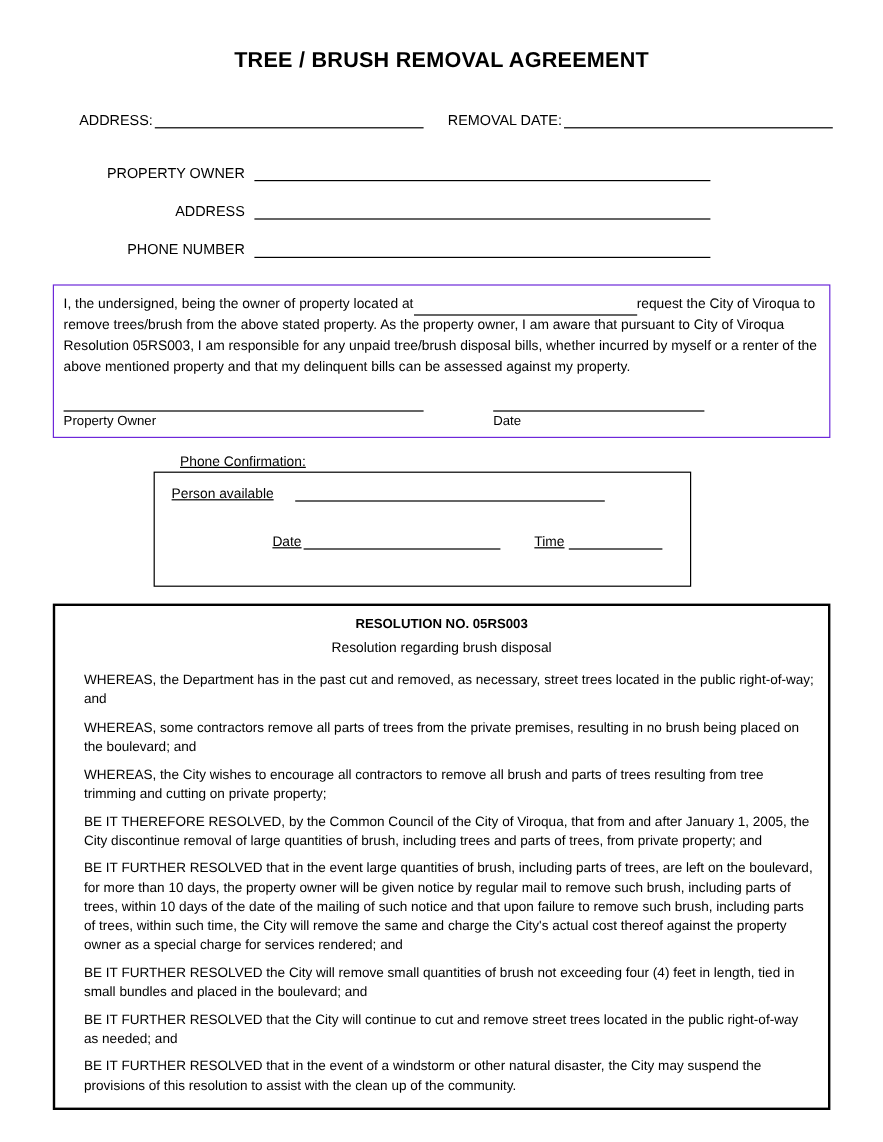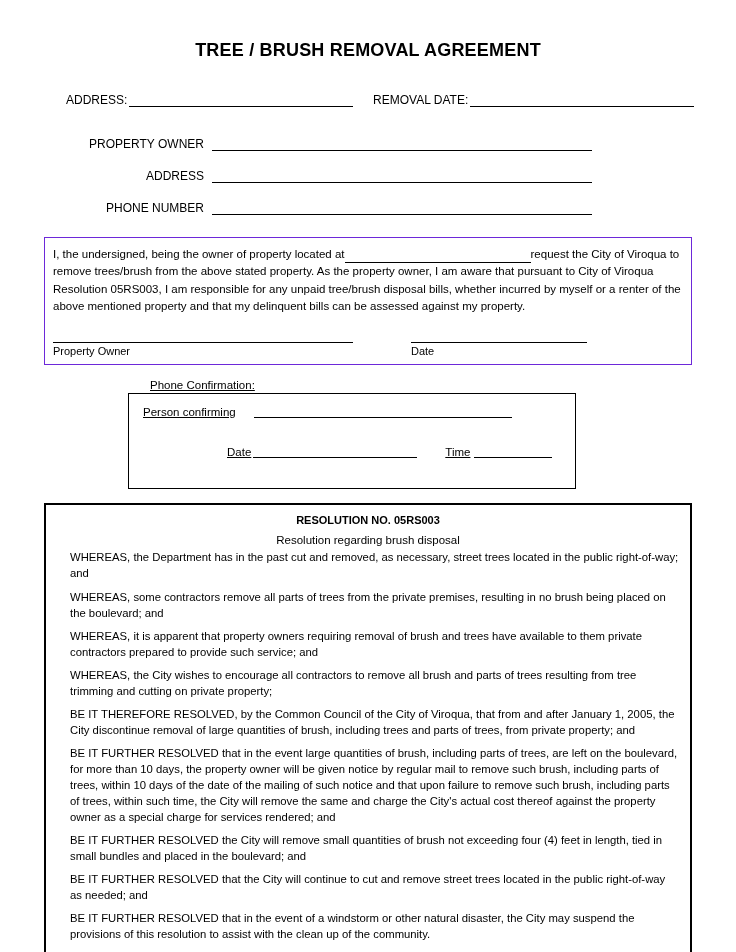--- a/index.html
+++ b/index.html
@@ -151,21 +151,21 @@
   }
   .res-title {
     text-align: center;
     font-weight: bold;
     font-size: 11px;
     margin-bottom: 4px;
   }
   .res-sub {
     text-align: center;
     font-size: 11.5px;
-    margin-bottom: 1px;
+    margin-bottom: 11px;
   }
   .res-p {
     margin: 0 0 7px 14px;
     text-align: left;
   }
   .res-p:last-child { margin-bottom: 0; }
 </style>
 </head>
 <body>
 
@@ -208,38 +208,37 @@
     <div class="sig-labels">
       <span class="a">Property Owner</span>
       <span>Date</span>
     </div>
   </div>
 
   <div class="phone-wrap">
     <div class="phone-title">Phone Confirmation:</div>
     <div class="phone-box">
       <div class="pc-row">
-        <span class="lbl">Person confirming</span>
+        <span class="lbl">Person available</span>
         <span class="pc-line pc-person-line"></span>
       </div>
       <div class="pc-row pc-row2">
         <span class="lbl">Date</span>
         <span class="pc-line pc-date-line"></span>
         <span class="lbl pc-time-lbl">Time</span>
         <span class="pc-line pc-time-line"></span>
       </div>
     </div>
   </div>
 
   <div class="resolution-box">
     <div class="res-title">RESOLUTION NO. 05RS003</div>
     <div class="res-sub">Resolution regarding brush disposal</div>
     <p class="res-p">WHEREAS, the Department has in the past cut and removed, as necessary, street trees located in the public right-of-way; and</p>
     <p class="res-p">WHEREAS, some contractors remove all parts of trees from the private premises, resulting in no brush being placed on the boulevard; and</p>
-    <p class="res-p">WHEREAS, it is apparent that property owners requiring removal of brush and trees have available to them private contractors prepared to provide such service; and</p>
     <p class="res-p">WHEREAS, the City wishes to encourage all contractors to remove all brush and parts of trees resulting from tree trimming and cutting on private property;</p>
     <p class="res-p">BE IT THEREFORE RESOLVED, by the Common Council of the City of Viroqua, that from and after January 1, 2005, the City discontinue removal of large quantities of brush, including trees and parts of trees, from private property; and</p>
     <p class="res-p">BE IT FURTHER RESOLVED that in the event large quantities of brush, including parts of trees, are left on the boulevard, for more than 10 days, the property owner will be given notice by regular mail to remove such brush, including parts of trees, within 10 days of the date of the mailing of such notice and that upon failure to remove such brush, including parts of trees, within such time, the City will remove the same and charge the City's actual cost thereof against the property owner as a special charge for services rendered; and</p>
     <p class="res-p">BE IT FURTHER RESOLVED the City will remove small quantities of brush not exceeding four (4) feet in length, tied in small bundles and placed in the boulevard; and</p>
     <p class="res-p">BE IT FURTHER RESOLVED that the City will continue to cut and remove street trees located in the public right-of-way as needed; and</p>
     <p class="res-p">BE IT FURTHER RESOLVED that in the event of a windstorm or other natural disaster, the City may suspend the provisions of this resolution to assist with the clean up of the community.</p>
   </div>
 
 </div>
 

